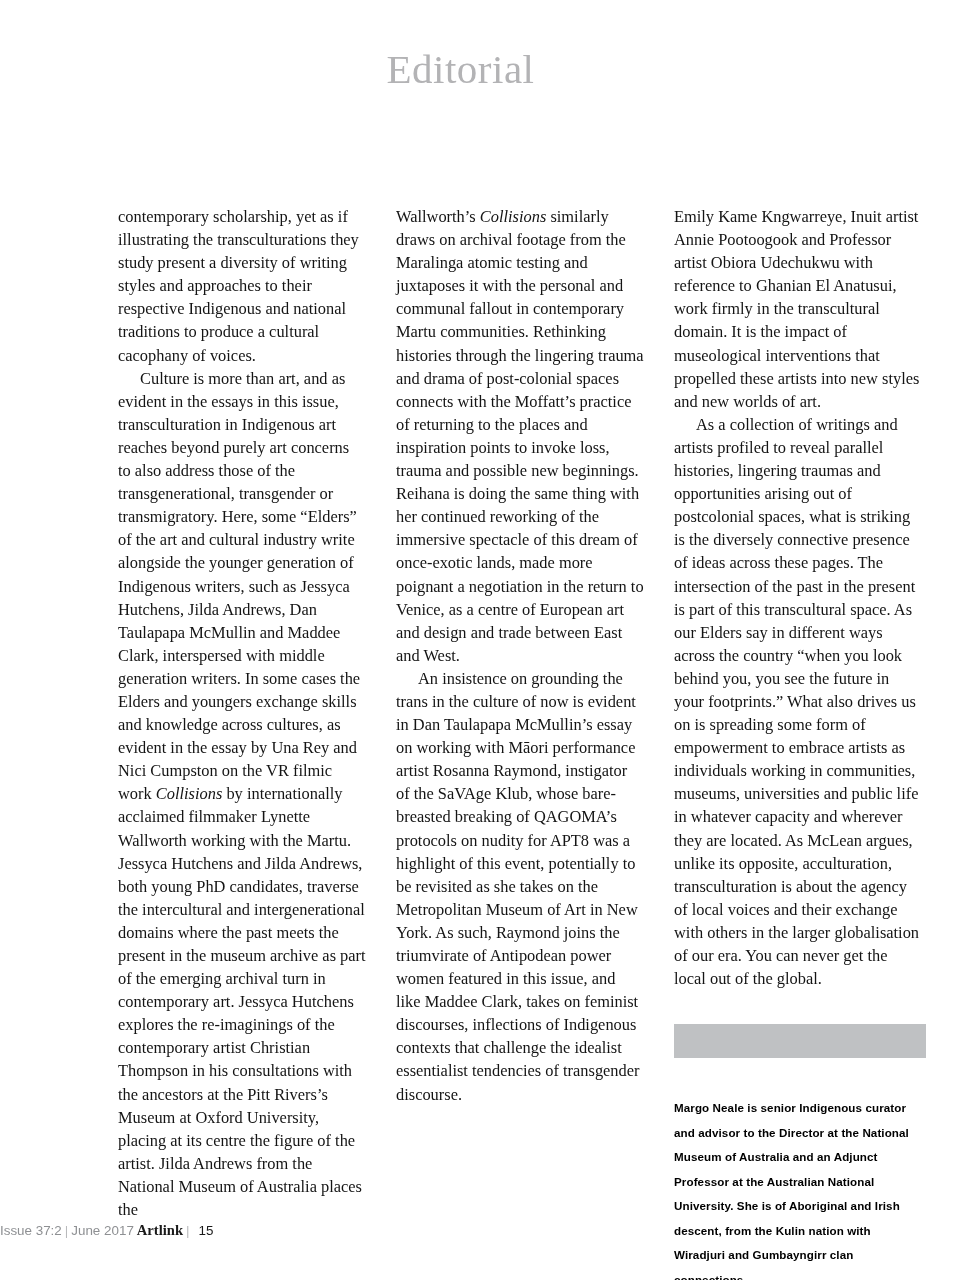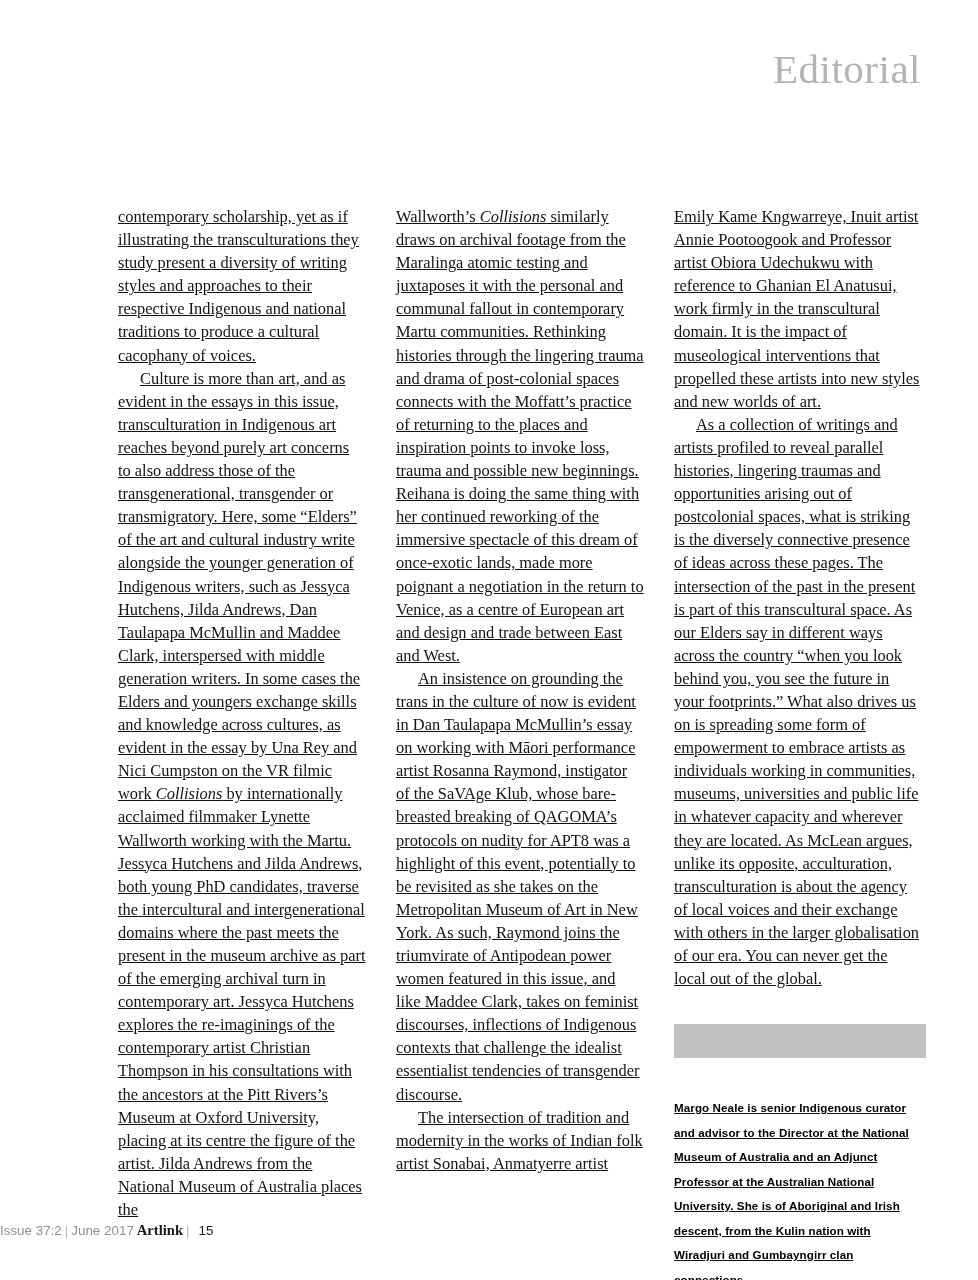--- a/index.html
+++ b/index.html
@@ -16,21 +16,21 @@
     font-family: "Liberation Serif", "DejaVu Serif", serif;
     color: #111111;
   }
 
   
   .page-header {
     position: absolute;
     top: 48px;
     left: 0;
     right: 57px;
-    text-align: right;
+    text-align: center;
   }
   .page-header .section-title {
     font-family: "Liberation Serif", "DejaVu Serif", serif;
     font-size: 41px;
     line-height: 1.05;
     letter-spacing: 0.5px;
     color: #b3b3b5;
     font-weight: normal;
     margin: 0;
   }
@@ -41,21 +41,20 @@
     top: 205px;
     left: 118px;
     width: 803px;
     display: flex;
     gap: 30px;
     align-items: flex-start;
   }
   .col {
     width: 248px;
     flex: 0 0 248px;
-    text-decoration: underline;
   }
 
   .body-text p {
     margin: 0;
     font-size: 16.4px;
     line-height: 23.1px;
     text-align: left;
     color: #141414;
     -webkit-font-smoothing: antialiased;
   }
@@ -128,21 +127,20 @@
     <div class="col">
       <div class="body-text">
           <p>contemporary scholarship, yet as if illustrating the transculturations they study present a diversity of writing styles and approaches to their respective Indigenous and national traditions to produce a cultural cacophany of voices.</p>
           <p>Culture is more than art, and as evident in the essays in this issue, transculturation in Indigenous art reaches beyond purely art concerns to also address those of the transgenerational, transgender or transmigratory. Here, some “Elders” of the art and cultural industry write alongside the younger generation of Indigenous writers, such as Jessyca Hutchens, Jilda Andrews, Dan Taulapapa McMullin and Maddee Clark, interspersed with middle generation writers. In some cases the Elders and youngers exchange skills and knowledge across cultures, as evident in the essay by Una Rey and Nici Cumpston on the VR filmic work <em>Collisions</em> by internationally acclaimed filmmaker Lynette Wallworth working with the Martu. Jessyca Hutchens and Jilda Andrews, both young PhD candidates, traverse the intercultural and intergenerational domains where the past meets the present in the museum archive as part of the emerging archival turn in contemporary art. Jessyca Hutchens explores the re-imaginings of the contemporary artist Christian Thompson in his consultations with the ancestors at the Pitt Rivers’s Museum at Oxford University, placing at its centre the figure of the artist. Jilda Andrews from the National Museum of Australia places the</p>
         </div>
     </div>
     <div class="col">
       <div class="body-text">
           <p>Wallworth’s <em>Collisions</em> similarly draws on archival footage from the Maralinga atomic testing and juxtaposes it with the personal and communal fallout in contemporary Martu communities. Rethinking histories through the lingering trauma and drama of post-colonial spaces connects with the Moffatt’s practice of returning to the places and inspiration points to invoke loss, trauma and possible new beginnings. Reihana is doing the same thing with her continued reworking of the immersive spectacle of this dream of once-exotic lands, made more poignant a negotiation in the return to Venice, as a centre of European art and design and trade between East and West.</p>
           <p>An insistence on grounding the trans in the culture of now is evident in Dan Taulapapa McMullin’s essay on working with Māori performance artist Rosanna Raymond, instigator of the SaVAge Klub, whose bare-breasted breaking of QAGOMA’s protocols on nudity for APT8 was a highlight of this event, potentially to be revisited as she takes on the Metropolitan Museum of Art in New York. As such, Raymond joins the triumvirate of Antipodean power women featured in this issue, and like Maddee Clark, takes on feminist discourses, inflections of Indigenous contexts that challenge the idealist essentialist tendencies of transgender discourse.</p>
-          <p>The intersection of tradition and modernity in the works of Indian folk artist Sonabai, Anmatyerre artist</p>
         </div>
     </div>
     <div class="col">
       <div class="body-text">
           <p>Emily Kame Kngwarreye, Inuit artist Annie Pootoogook and Professor artist Obiora Udechukwu with reference to Ghanian El Anatusui, work firmly in the transcultural domain. It is the impact of museological interventions that propelled these artists into new styles and new worlds of art.</p>
           <p>As a collection of writings and artists profiled to reveal parallel histories, lingering traumas and opportunities arising out of postcolonial spaces, what is striking is the diversely connective presence of ideas across these pages. The intersection of the past in the present is part of this transcultural space. As our Elders say in different ways across the country “when you look behind you, you see the future in your footprints.” What also drives us on is spreading some form of empowerment to embrace artists as individuals working in communities, museums, universities and public life in whatever capacity and wherever they are located. As McLean argues, unlike its opposite, acculturation, transculturation is about the agency of local voices and their exchange with others in the larger globalisation of our era. You can never get the local out of the global.</p>
         </div>
       <div class="gray-block"></div>
       <div class="author-bio">
         <p>Margo Neale is senior Indigenous curator and advisor to the Director at the National Museum of Australia and an Adjunct Professor at the Australian National University. She is of Aboriginal and Irish descent, from the Kulin nation with Wiradjuri and Gumbayngirr clan connections.</p>

